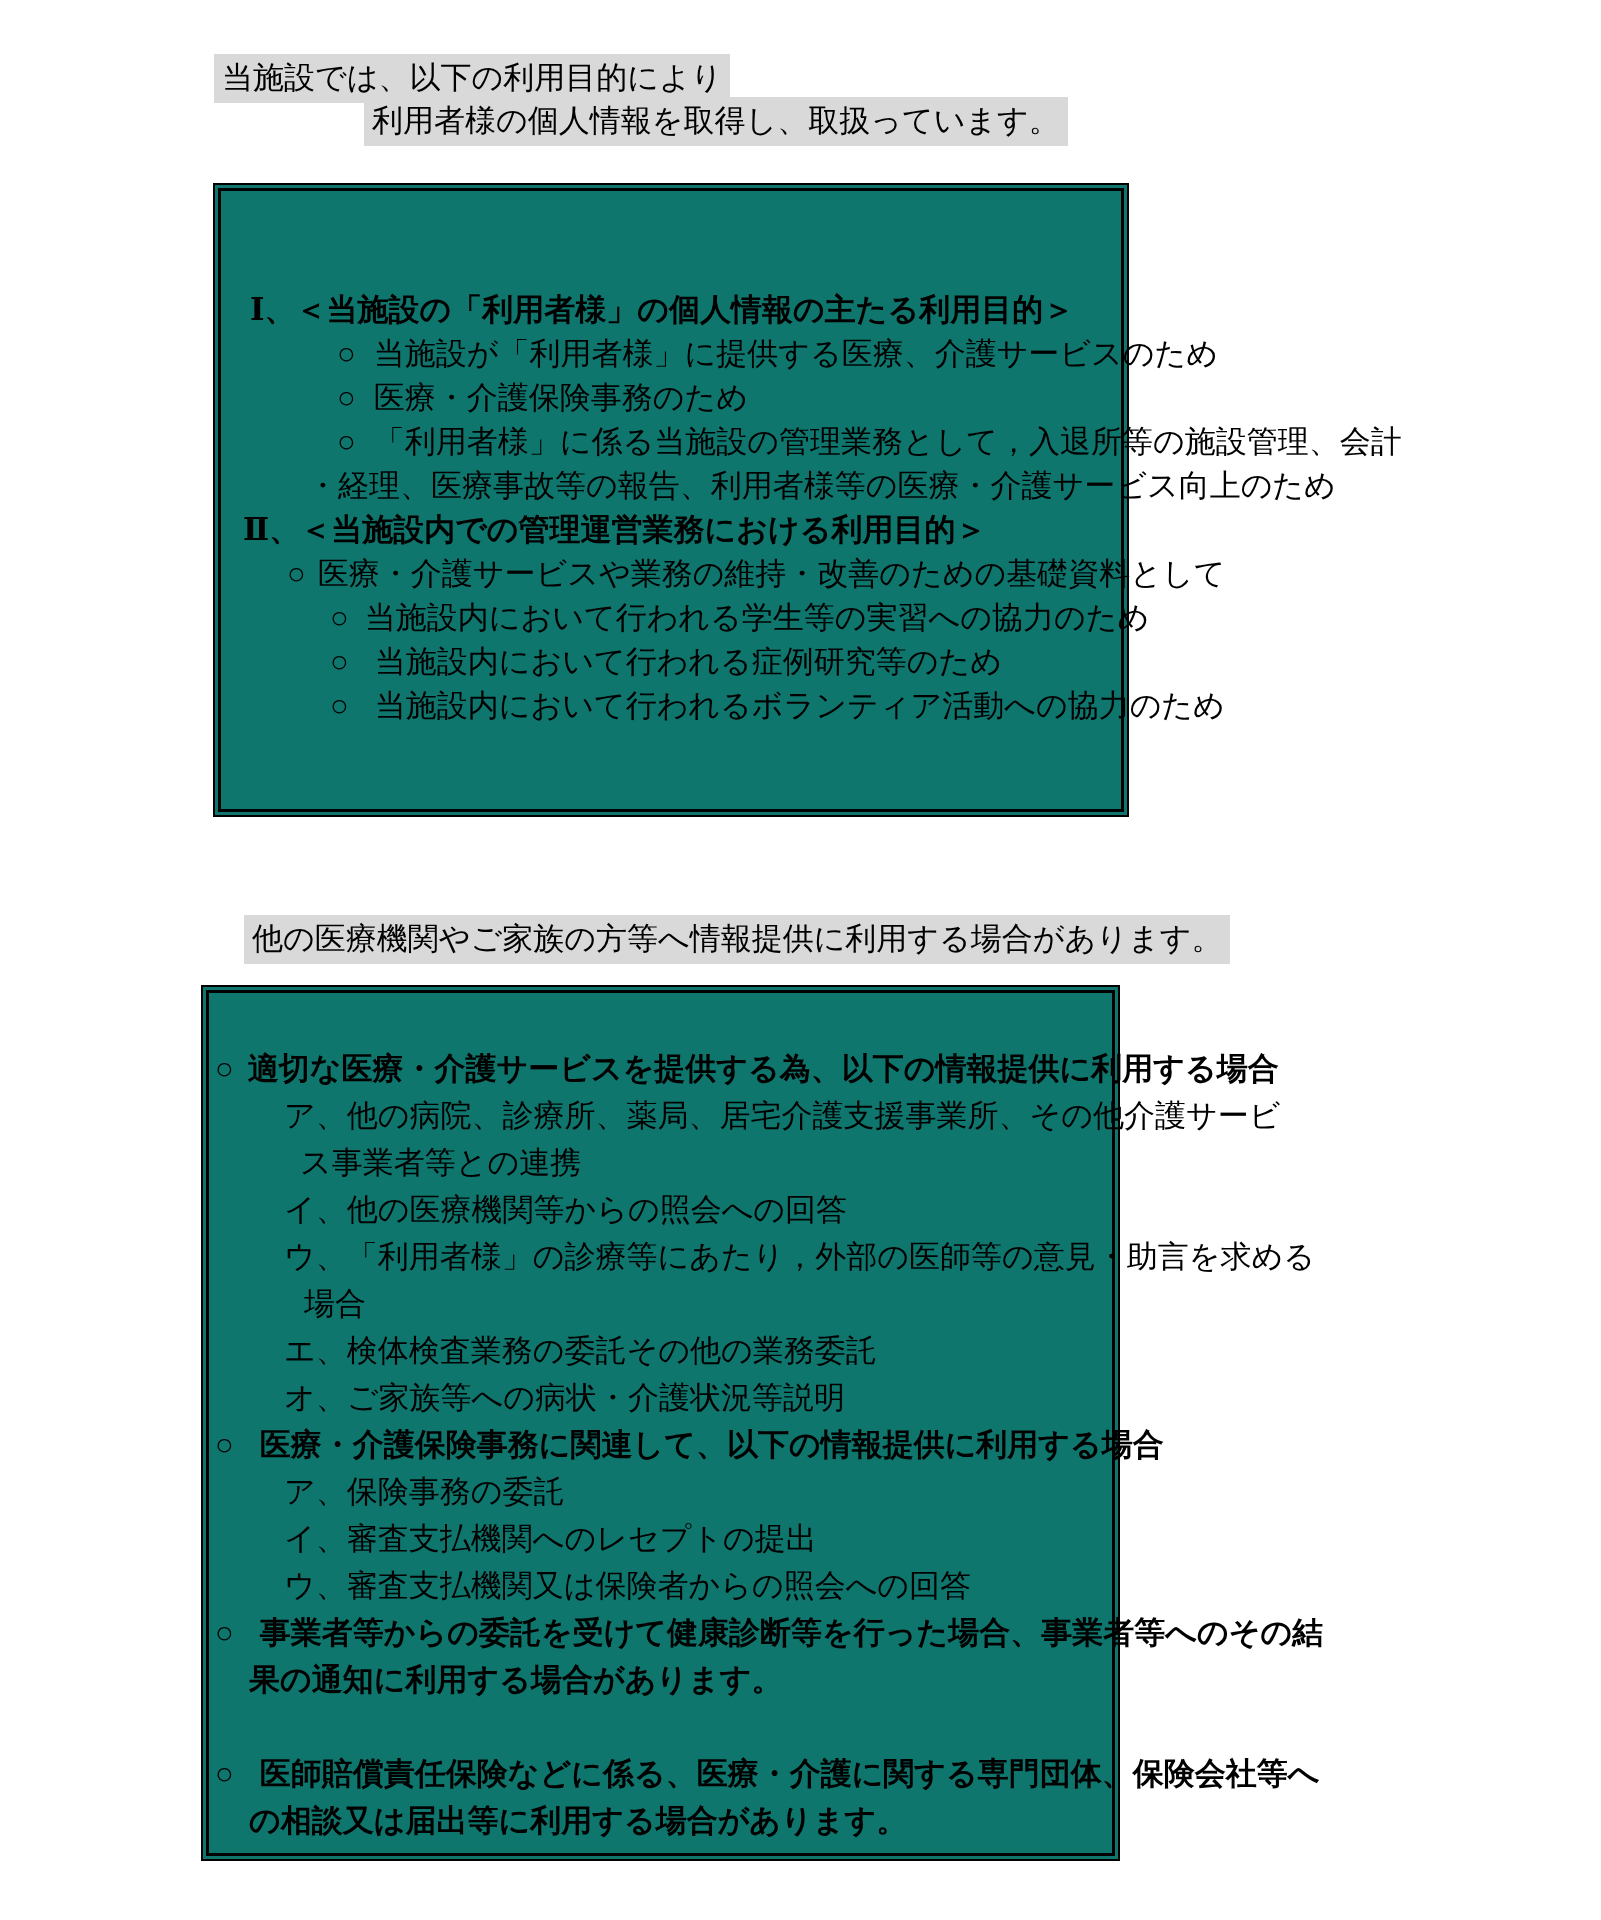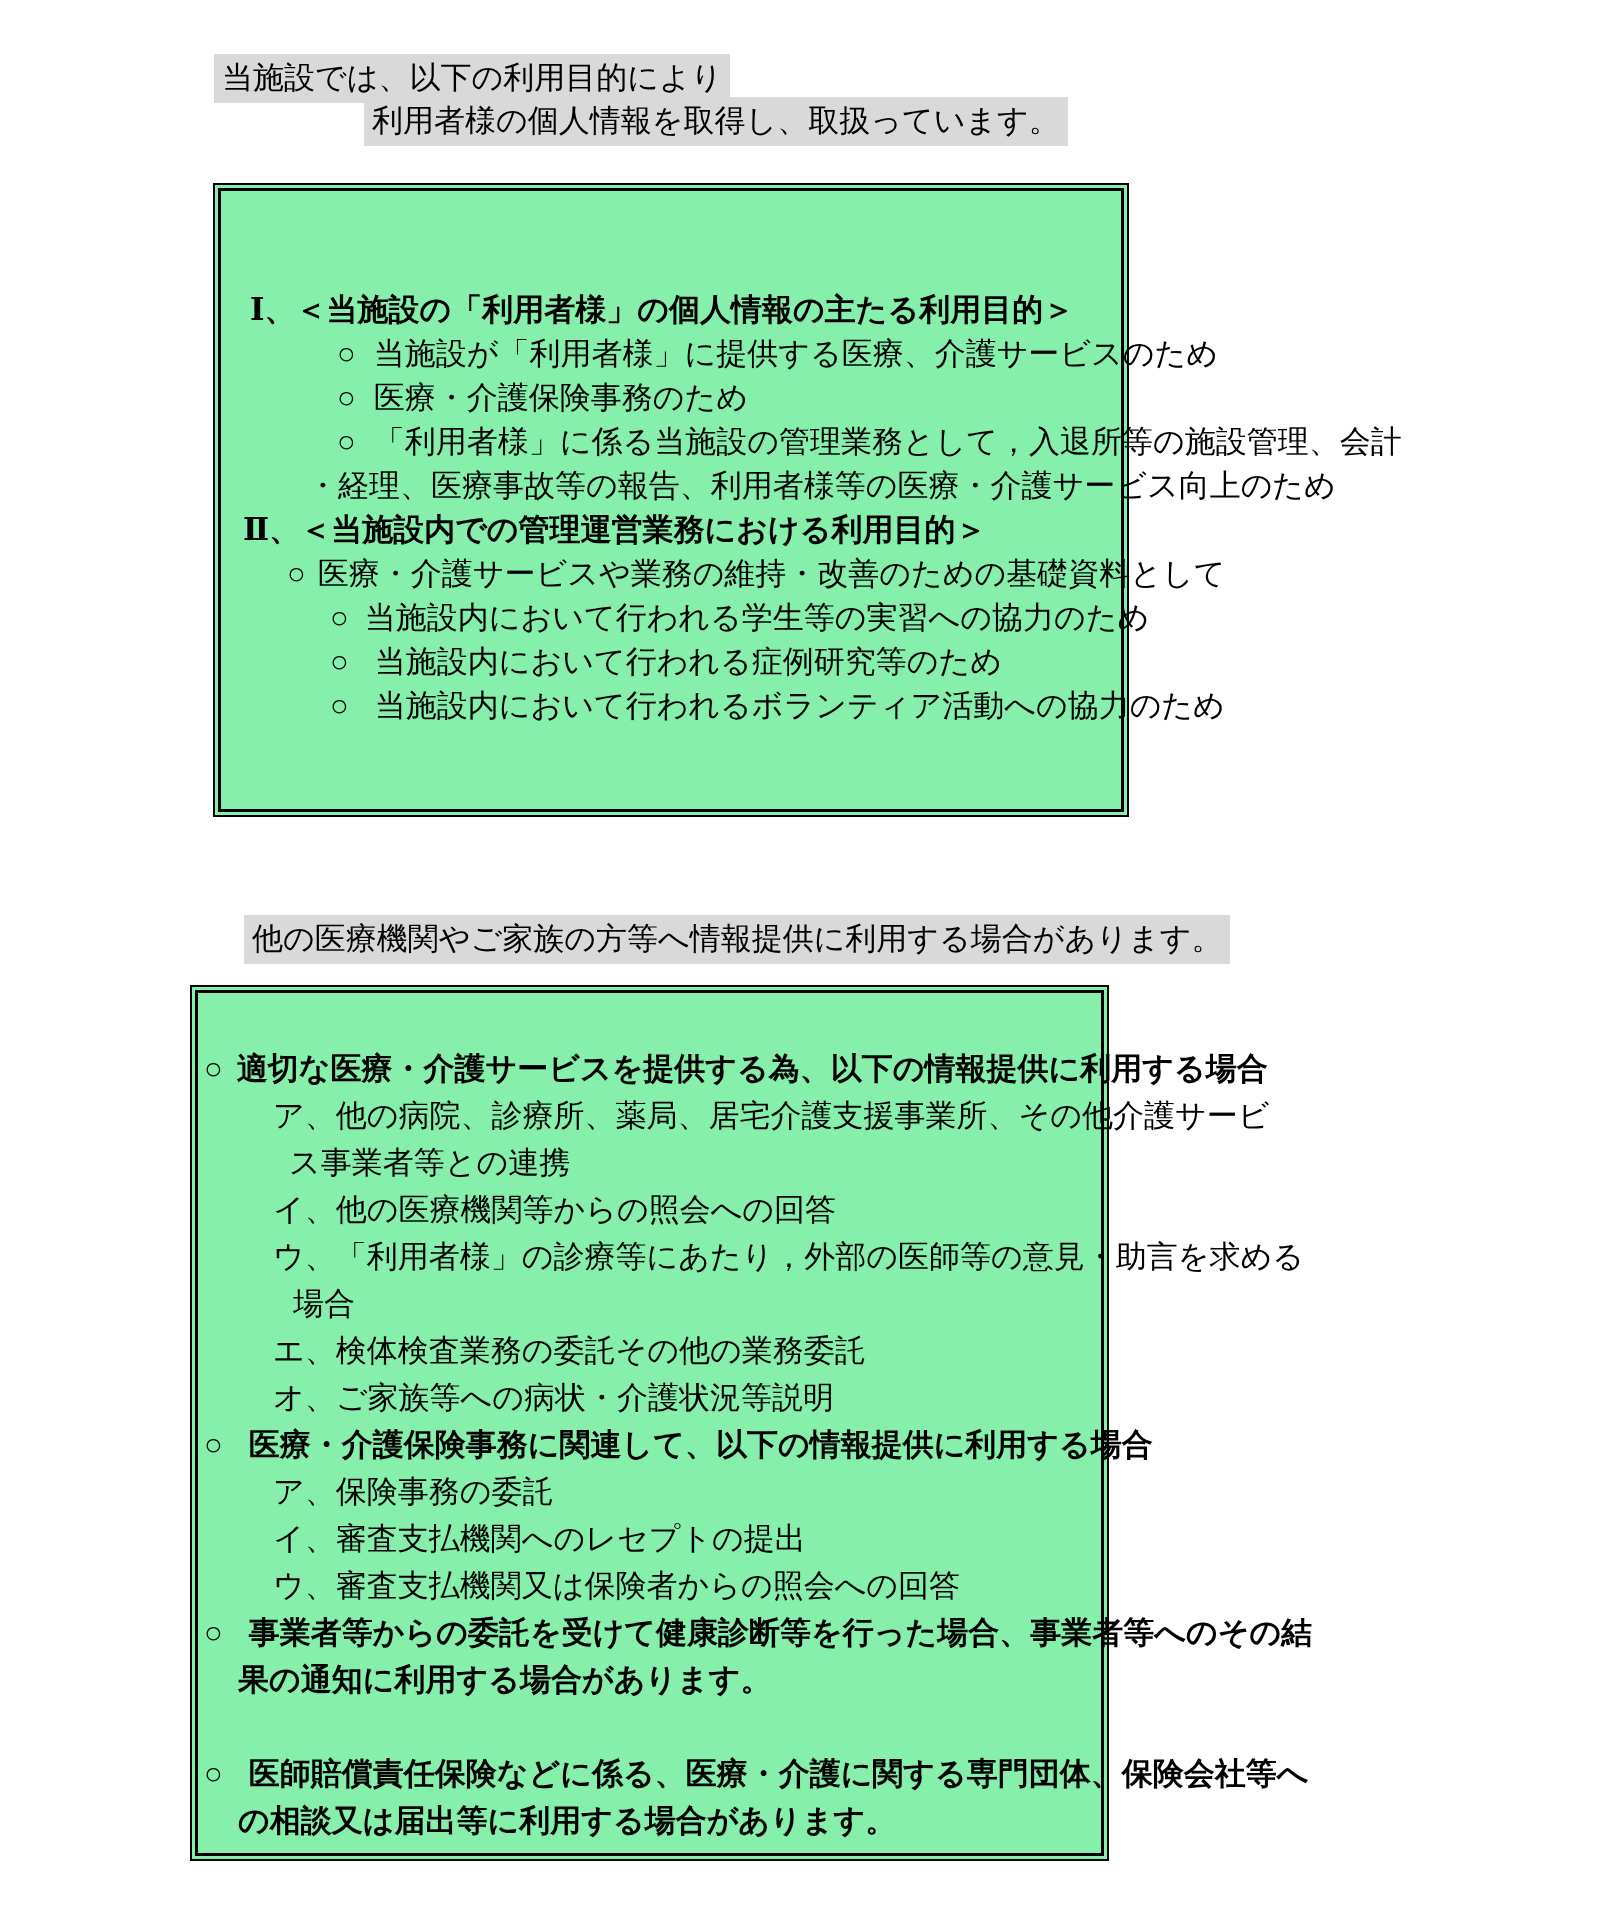--- a/index.html
+++ b/index.html
@@ -18,24 +18,24 @@
     padding:3px 8px 4px 8px;
     white-space:nowrap;
   }
   .abs{position:absolute;white-space:nowrap;}
   .intro1{left:214px;top:54px;}
   .intro2{left:364px;top:97px;}
   .notice1{left:228px;top:866px;}
   .notice2{left:216px;top:915px;padding-left:28px;}
 
   
-  .dbox{position:absolute;border:2px solid #000;background:#86efac;}
+  .dbox{position:absolute;border:2px solid #000;background:#0f766e;}
   .dbox-inner{position:absolute;left:3px;top:3px;right:3px;bottom:3px;border:3px solid #000;}
   .purpose-box{left:213px;top:183px;width:912px;height:630px;}
-  .provision-box{left:190px;top:985px;width:915px;height:872px;}
+  .provision-box{left:201px;top:985px;width:915px;height:872px;}
 
   .purpose-content{padding-top:97px;}
   .provision-content{padding-top:52px;}
 
   .row{white-space:nowrap;line-height:44px;height:44px;}
   .provision-content .row{line-height:47px;height:47px;}
   .bold{font-weight:700;}
   .bullet{display:inline-block;}
 
   

